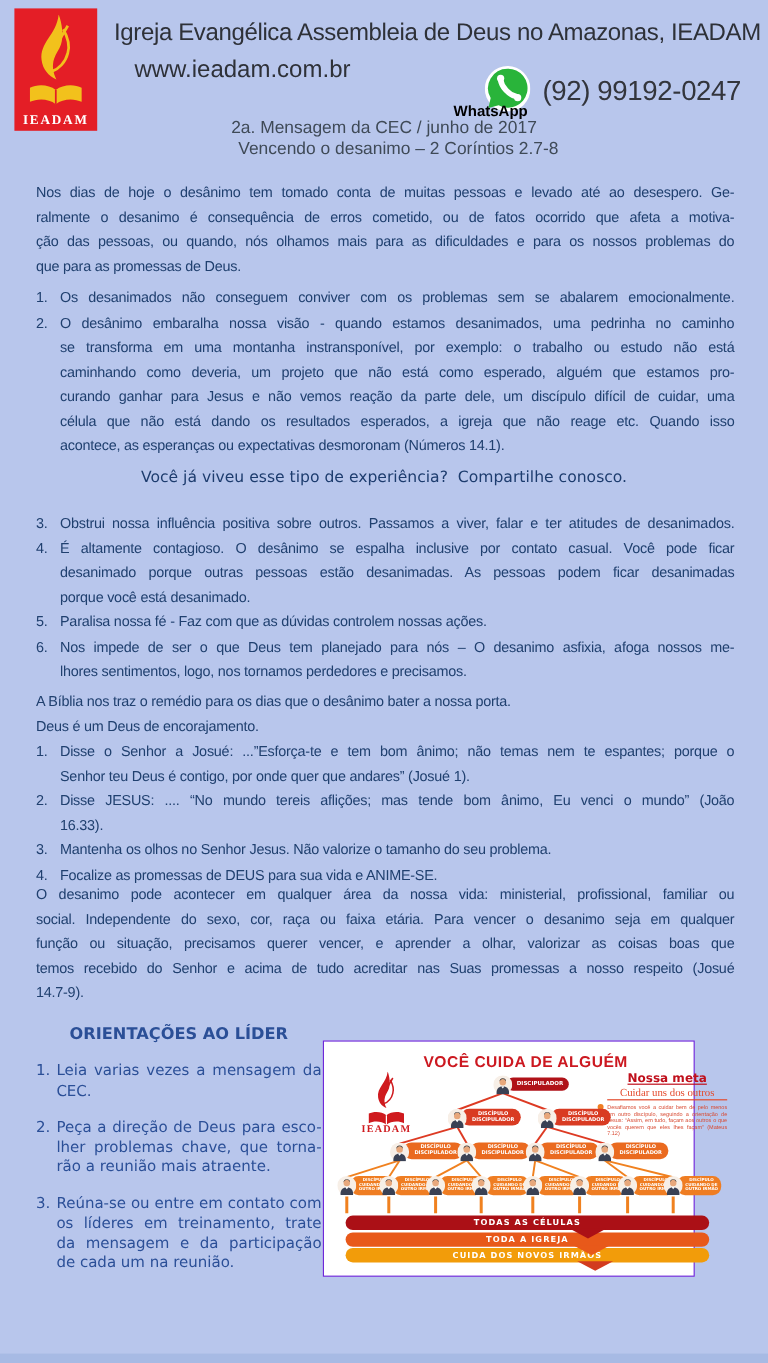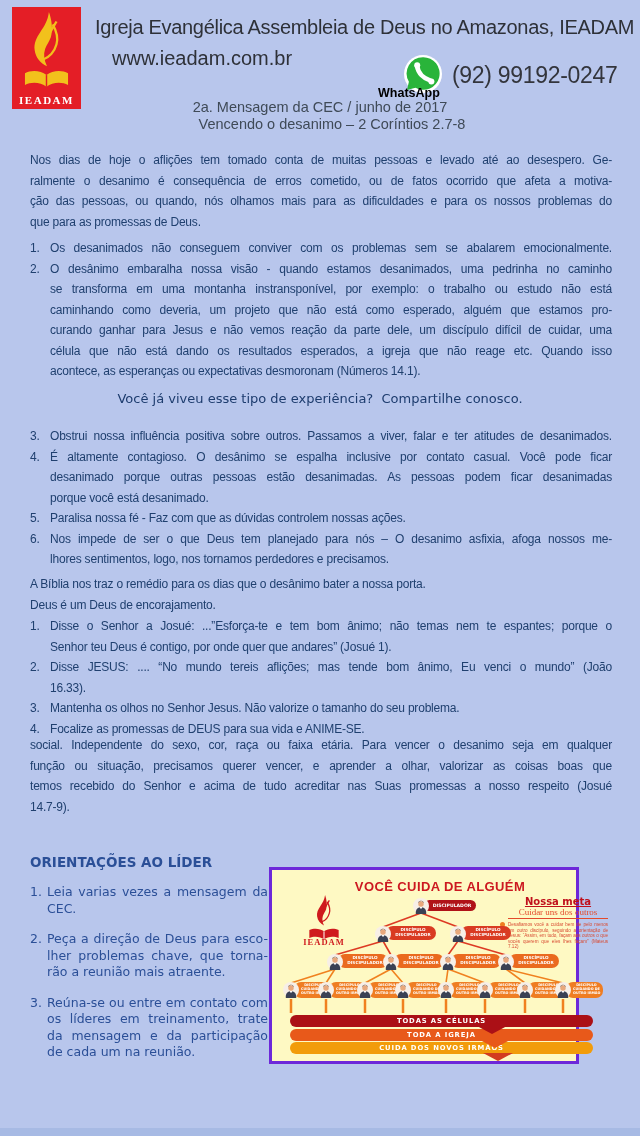--- a/index.html
+++ b/index.html
@@ -26,28 +26,28 @@
   .li-row{display:flex;}
   .li-num{width:20px;flex:0 0 20px;line-height:20.5px;}
   .li-txt{flex:1;}
   .p1{top:150px;} .la{top:238px;}
   .question{position:absolute;left:0;top:391px;width:640px;text-align:center;
       font-family:"DejaVu Sans",sans-serif;font-size:13px;color:#1d3c6e;}
   .lb{top:426px;} .pab{top:574px;} .lc{top:616px;} .p3{top:735px;}
   
   .leader{position:absolute;left:30px;top:854px;width:238px;color:#2b4f97;
       font-family:"DejaVu Sans",sans-serif;font-size:12.5px;}
-  .leader-heading{text-align:left;font-weight:bold;font-size:13.5px;margin-bottom:14px;}
+  .leader-heading{text-align:center;font-weight:bold;font-size:13.5px;margin-bottom:14px;}
   .leader .jl{line-height:16.5px;text-align:justify;text-align-last:justify;}
   .leader .jl.last{text-align-last:left;}
   .leader .li-row{margin-top:14px;}
   .leader .li-num{width:17px;flex:0 0 17px;line-height:16.5px;}
   
-  .card{position:absolute;left:269px;top:867px;width:310px;height:197px;background:#fef9c3;
-      border:3px solid #6d28d9;box-sizing:border-box;}
+  .card{position:absolute;left:269px;top:867px;width:310px;height:197px;background:#ffffff;
+      border:1px solid #6d28d9;box-sizing:border-box;}
   .card-title{position:absolute;left:0;top:9px;width:336px;text-align:center;color:#cc1820;
       font-weight:bold;font-size:13px;letter-spacing:0.4px;}
   .mini-logo{position:absolute;left:30px;top:25px;width:44px;height:52px;color:#cf1a1e;}
   .mlogo-flame{position:absolute;left:11px;top:0;width:22px;height:32px;color:#cf1a1e;}
   .mlogo-book{position:absolute;left:6px;top:33px;width:32px;height:12px;color:#cf1a1e;--spine:#fff;}
   .mlogo-text{position:absolute;left:0;bottom:0;width:100%;text-align:center;
       font-family:"Liberation Serif",serif;font-weight:bold;font-size:8.5px;letter-spacing:1px;}
   .goal{position:absolute;left:236px;top:26px;width:100px;}
   .goal-head{text-align:center;font-weight:bold;font-size:10px;color:#c0101c;font-family:"DejaVu Sans",sans-serif;text-decoration:underline;}
   .goal-sub{text-align:center;font-size:9px;color:#e34a2c;border-bottom:1px solid #e34a2c;
@@ -120,21 +120,21 @@
     <path d="M13 11c1.2 7 6.6 12.6 13.5 14.6" stroke="#fff" stroke-width="4.6" fill="none" stroke-linecap="round"></path>
     <circle cx="13.2" cy="10.2" r="3" fill="#fff"></circle>
     <circle cx="27.4" cy="26.4" r="3" fill="#fff"></circle>
   </svg>
   <div class="wa-label">WhatsApp</div>
   <div class="phone">(92) 99192-0247</div>
   <div class="subtitle1">2a. Mensagem da CEC / junho de 2017</div>
   <div class="subtitle2">Vencendo o desanimo – 2 Coríntios 2.7-8</div>
 
   <div class="blk p1">
-      <div class="jl">Nos dias de hoje o aflições tem tomado conta de muitas pessoas e levado até ao desespero. Ge-</div>
+      <div class="jl">Nos dias de hoje o desânimo tem tomado conta de muitas pessoas e levado até ao desespero. Ge-</div>
       <div class="jl">ralmente o desanimo é consequência de erros cometido, ou de fatos ocorrido que afeta a motiva-</div>
       <div class="jl">ção das pessoas, ou quando, nós olhamos mais para as dificuldades e para os nossos problemas do</div>
       <div class="jl last">que para as promessas de Deus.</div>
     </div>
   <div class="blk la">
       <div class="li-row">
         <div class="li-num">1.</div>
         <div class="li-txt">
           <div class="jl">Os desanimados não conseguem conviver com os problemas sem se abalarem emocionalmente.</div>
         </div>
@@ -207,20 +207,21 @@
         </div>
       </div>
       <div class="li-row">
         <div class="li-num">4.</div>
         <div class="li-txt">
           <div class="jl last">Focalize as promessas de DEUS para sua vida e ANIME-SE.</div>
         </div>
       </div>
     </div>
   <div class="blk p3">
+      <div class="jl">O desanimo pode acontecer em qualquer área da nossa vida: ministerial, profissional, familiar ou</div>
       <div class="jl">social. Independente do sexo, cor, raça ou faixa etária. Para vencer o desanimo seja em qualquer</div>
       <div class="jl">função ou situação, precisamos querer vencer, e aprender a olhar, valorizar as coisas boas que</div>
       <div class="jl">temos recebido do Senhor e acima de tudo acreditar nas Suas promessas a nosso respeito (Josué</div>
       <div class="jl last">14.7-9).</div>
     </div>
 
   <div class="leader">
     <div class="leader-heading">ORIENTAÇÕES AO LÍDER</div>
     <div>
         <div class="li-row">

